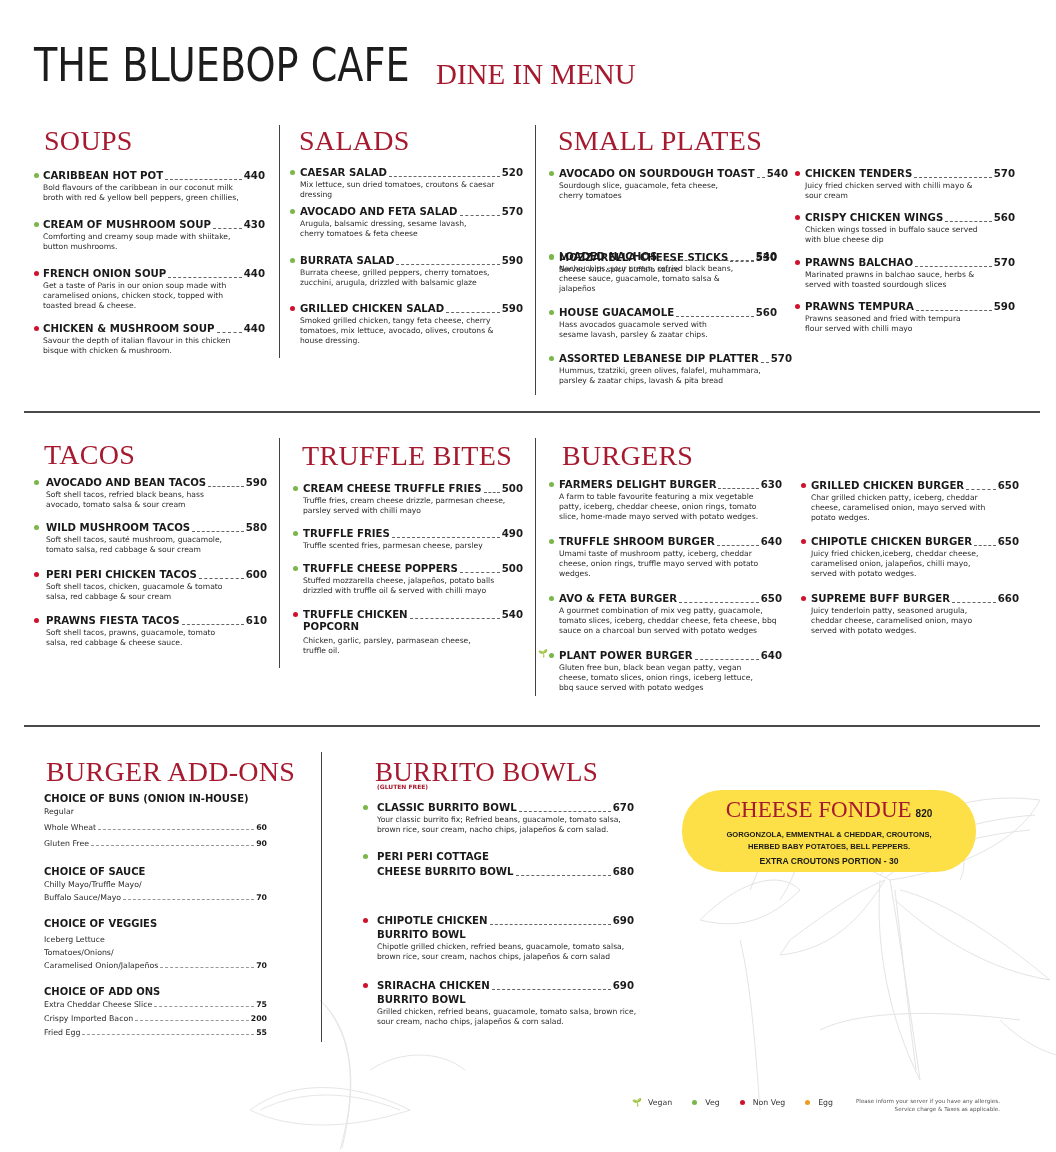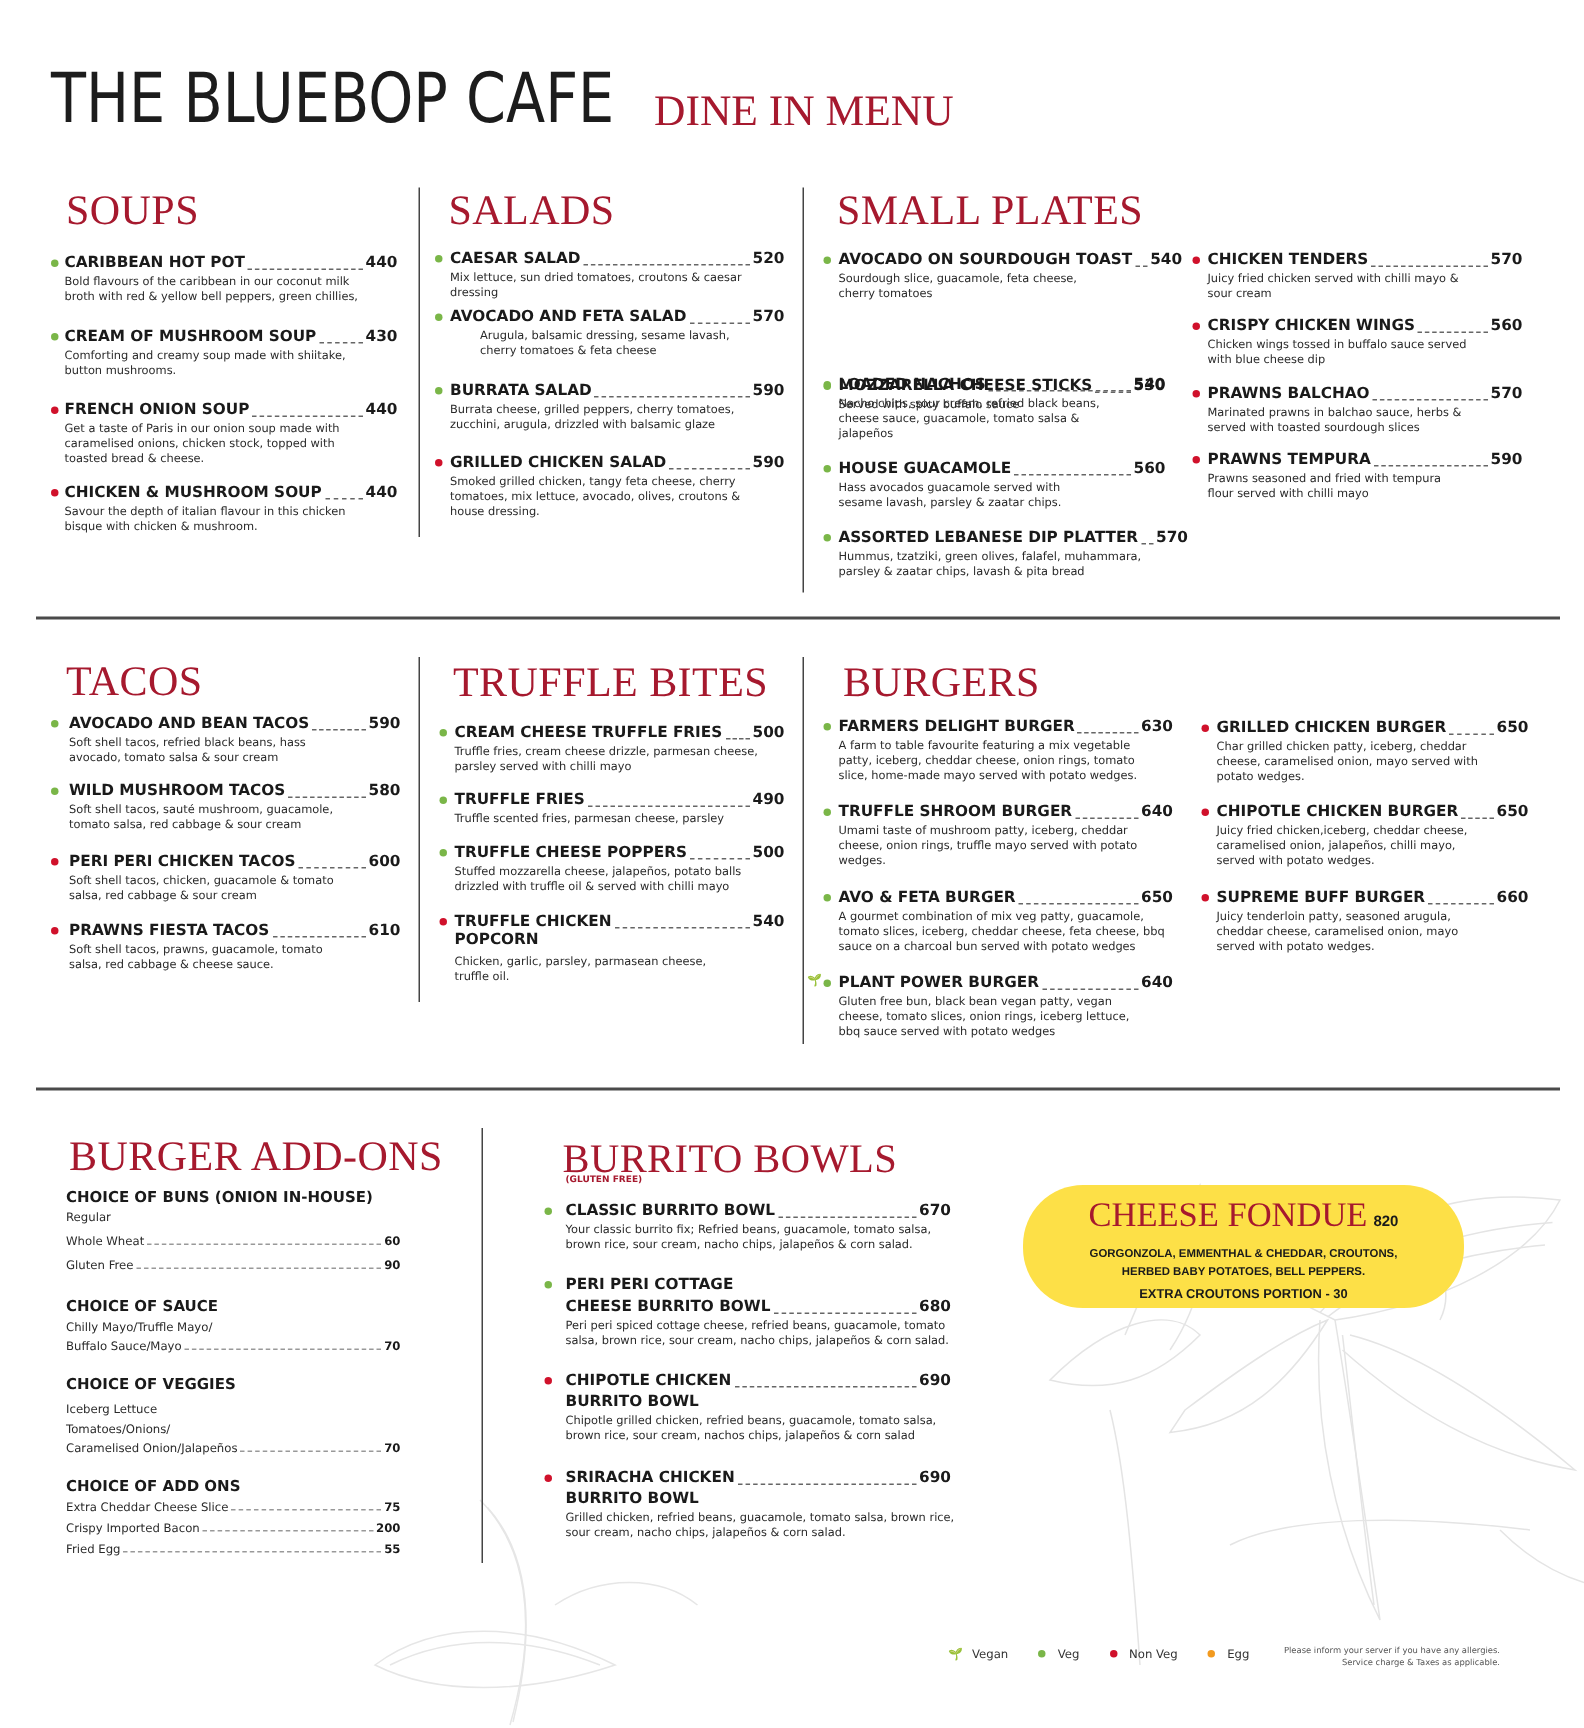--- a/index.html
+++ b/index.html
@@ -139,21 +139,21 @@
       </div>
     <div class="desc" style="width:205px;">Mix lettuce, sun dried tomatoes, croutons &amp; caesar dressing</div>
   </div>
   <div class="item" style="left:300px; top:206px; width:223px;">
     <span class="dot veg" style="left:-10px; top:3px;"></span>
     <div class="item-row">
         <span class="item-name">AVOCADO AND FETA SALAD</span>
         <span class="dots"></span>
         <span class="price">570</span>
       </div>
-    <div class="desc" style="width:185px;margin-left:20px;">Arugula, balsamic dressing, sesame lavash, cherry tomatoes &amp; feta cheese</div>
+    <div class="desc" style="width:185px;">Arugula, balsamic dressing, sesame lavash, cherry tomatoes &amp; feta cheese</div>
   </div>
   <div class="item" style="left:300px; top:255px; width:223px;">
     <span class="dot veg" style="left:-10px; top:3px;"></span>
     <div class="item-row">
         <span class="item-name">BURRATA SALAD</span>
         <span class="dots"></span>
         <span class="price">590</span>
       </div>
     <div class="desc" style="width:205px;">Burrata cheese, grilled peppers, cherry tomatoes, zucchini, arugula, drizzled with balsamic glaze</div>
   </div>
@@ -473,21 +473,20 @@
     <div class="desc" style="width:260px;">Your classic burrito fix; Refried beans, guacamole, tomato salsa, brown rice, sour cream, nacho chips, jalapeños &amp; corn salad.</div>
   </div>
   <div class="item" style="left:377px; top:851px; width:257px;">
     <span class="dot veg" style="left:-14px; top:3px;"></span>
     <div class="item-name2">PERI PERI COTTAGE</div>
     <div class="item-row" style="margin-top:3px;">
         <span class="item-name">CHEESE BURRITO BOWL</span>
         <span class="dots"></span>
         <span class="price">680</span>
       </div>
-    <div class="desc" style="width:270px;">Peri peri spiced cottage cheese, refried beans, guacamole, tomato salsa, brown rice, sour cream, nacho chips, jalapeños &amp; corn salad.</div>
   </div>
   <div class="item" style="left:377px; top:915px; width:257px;">
     <span class="dot nonveg" style="left:-14px; top:3px;"></span>
     <div class="item-row">
         <span class="item-name">CHIPOTLE CHICKEN</span>
         <span class="dots"></span>
         <span class="price">690</span>
       </div>
     <div class="item-name2" style="margin-top:2px;">BURRITO BOWL</div>
     <div class="desc" style="width:265px;">Chipotle grilled chicken, refried beans, guacamole, tomato salsa, brown rice, sour cream, nachos chips, jalapeños &amp; corn salad</div>

